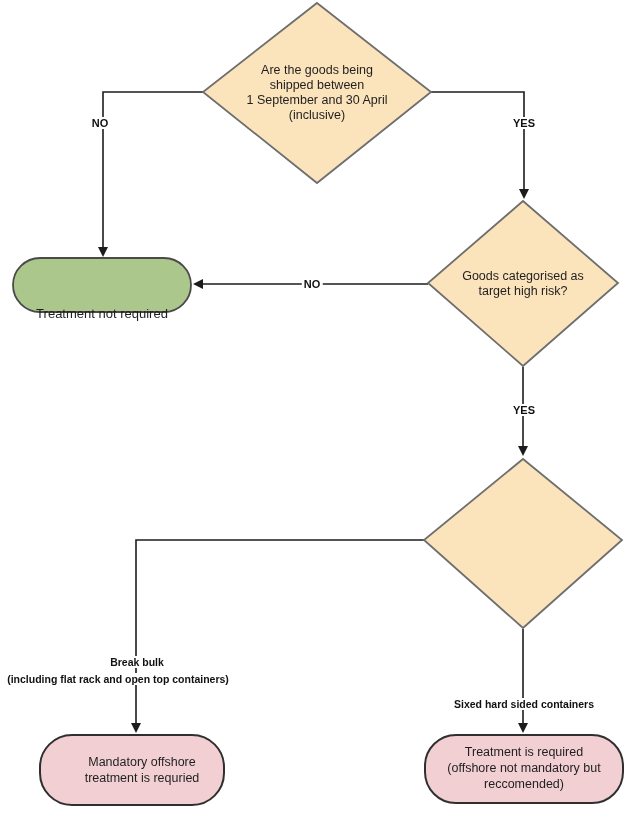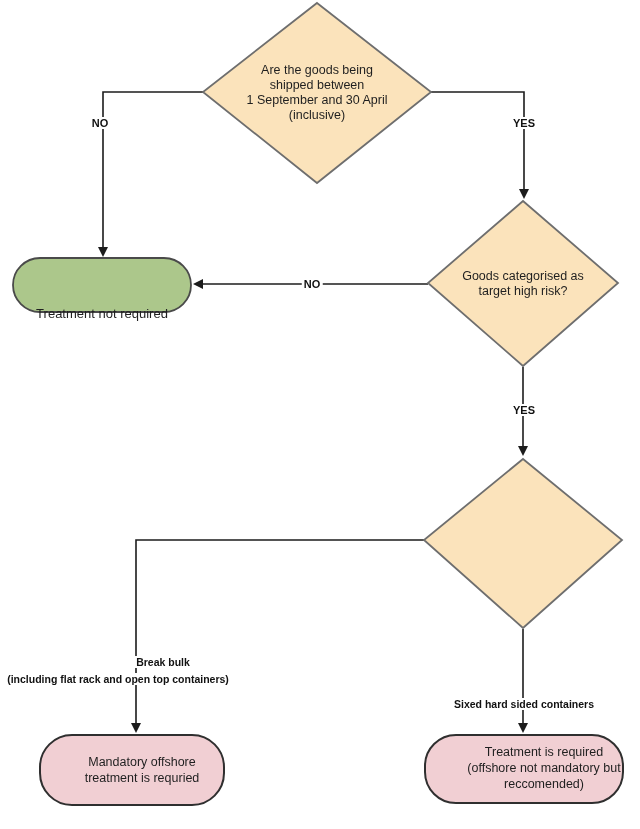--- a/index.html
+++ b/index.html
@@ -86,27 +86,27 @@
   </div>
 
 
   <div class="terminal-text green" style="left:102px;top:286px;margin-top:28px;">Treatment not required</div>
 
   <div class="terminal-text" style="left:132px;top:770px;margin-left:10px;">
     <div>Mandatory offshore</div>
     <div>treatment is requried</div>
   </div>
 
-  <div class="terminal-text" style="left:524px;top:768px;margin-left:20px;">
+  <div class="terminal-text" style="left:524px;top:768px;">
     <div>Treatment is required</div>
     <div>(offshore not mandatory but</div>
     <div>reccomended)</div>
   </div>
 
   <div class="edge-label" style="left:100px;top:123px;">NO</div>
   <div class="edge-label" style="left:524px;top:123px;">YES</div>
   <div class="edge-label" style="left:312px;top:284px;">NO</div>
   <div class="edge-label" style="left:524px;top:410px;">YES</div>
-  <div class="edge-label small" style="left:137px;top:662px;margin-left:26px;">Break bulk</div>
+  <div class="edge-label small" style="left:137px;top:662px;">Break bulk</div>
   <div class="edge-label small" style="left:118px;top:679px;">(including flat rack and open top containers)</div>
   <div class="edge-label small" style="left:524px;top:678px;margin-top:26px;">Sixed hard sided containers</div>
 
 </div>
 
 </body></html>

